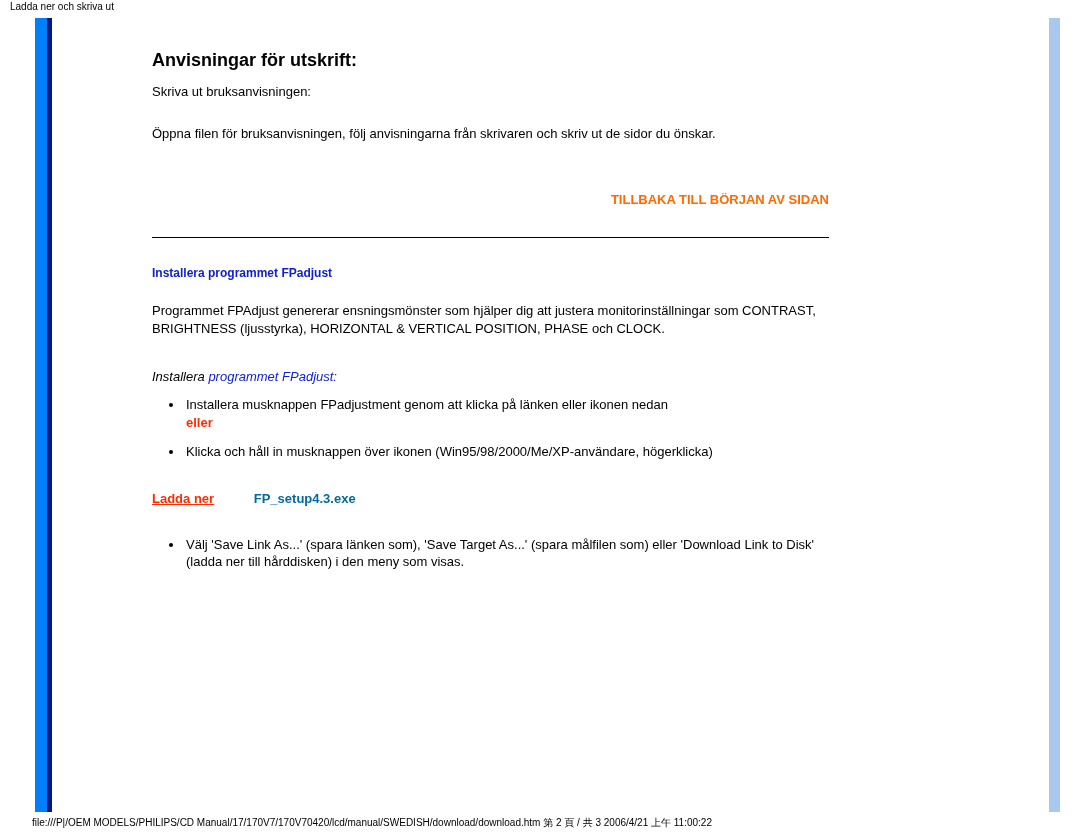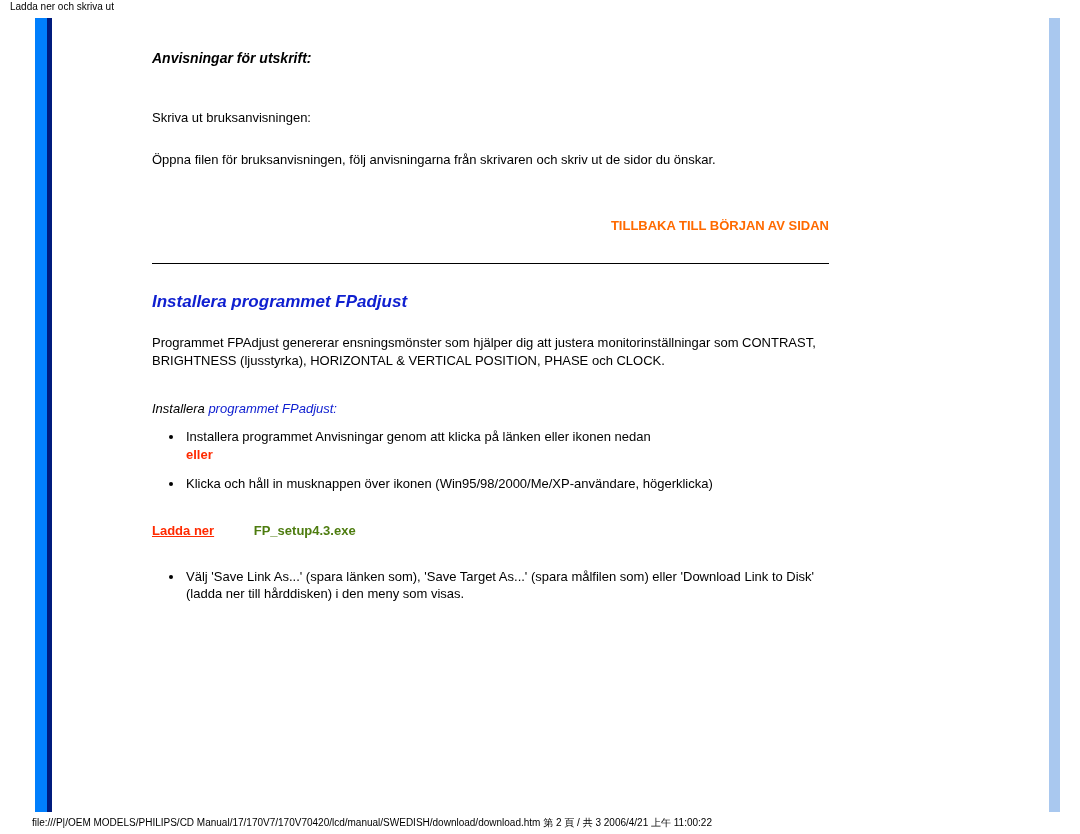--- a/index.html
+++ b/index.html
@@ -4,33 +4,33 @@
 <style>
   * { margin: 0; padding: 0; box-sizing: border-box; }
   html, body { width: 1080px; height: 834px; font-family: Arial, Helvetica, sans-serif; background: #fff; color: #000; font-size: 13px; }
   .page-header { position: absolute; top: 1px; left: 10px; font-size: 10px; }
   .page-footer { position: absolute; bottom: 4px; left: 20px; font-size: 10px; padding-left: 12px; }
   .frame { position: absolute; top: 18px; bottom: 22px; left: 35px; right: 20px; }
   .left-bar-outer { position: absolute; top: 0; bottom: 0; left: 0; width: 12px; background: #007ffd; }
   .left-bar-inner { position: absolute; top: 0; bottom: 0; left: 12px; width: 5px; background: #001b7d; }
   .right-bar { position: absolute; top: 0; bottom: 0; right: 0; width: 11px; background: #a9c8ef; }
   .content { position: absolute; top: 0; bottom: 0; left: 17px; right: 11px; padding: 32px 220px 10px 100px; background: #fff; overflow: hidden; }
-  .h-italic { font-style: italic; font-weight: bold; font-size: 14px; margin-bottom: 43px; }
+  .h-italic { font-weight: bold; font-size: 18px; margin-bottom: 12px; }
   .p { font-size: 13px; line-height: 1.35; margin-bottom: 24px; }
   .back-link { color: #ff6a00; font-weight: bold; font-size: 13px; display: block; margin: 50px 0 30px 0; }
   .hr { border: none; border-top: 1px solid #000; margin: 10px 0 28px 0; }
-  .section-title { color: #1020d0; font-weight: bold; font-size: 17px; margin-bottom: 22px; font-style: italic; }
+  .section-title { color: #1020d0; font-weight: bold; font-size: 12px; margin-bottom: 22px; }
   .sub-italic { font-style: italic; font-size: 13px; margin: 32px 0 12px 0; }
   .blue-link { color: #1020d0; }
   ul.disc { list-style: disc; margin: 12px 0 12px 32px; }
   ul.disc li { font-size: 13px; line-height: 1.35; margin-bottom: 12px; padding-left: 2px; }
   .eller { color: #ff2a00; font-weight: bold; }
   .download-row { margin: 30px 0 30px 0; font-weight: bold; }
   .download-label { color: #ff2a00; margin-right: 36px; text-decoration: underline; }
-  .download-file { color: #4d7c0f; }
+  .download-file { color: #0369a1; }
   .center-block { text-align: right; }
 </style>
 </head>
 <body>
 
 <div class="page-header">Ladda ner och skriva ut</div>
 <div class="page-footer">file:///P|/OEM MODELS/PHILIPS/CD Manual/17/170V7/170V70420/lcd/manual/SWEDISH/download/download.htm 第 2 頁 / 共 3 2006/4/21 上午 11:00:22</div>
 
 <div class="frame">
   <div class="left-bar-outer"></div>
@@ -52,21 +52,21 @@
     <div class="section-title">Installera programmet FPadjust</div>
     <p class="p">Programmet FPAdjust genererar ensningsmönster som hjälper dig att justera monitorinställningar som CONTRAST, BRIGHTNESS (ljusstyrka), HORIZONTAL &amp; VERTICAL POSITION, PHASE och CLOCK.</p>
 
 
     <div class="sub-italic">
       <span>Installera </span><a class="blue-link">programmet FPadjust:</a>
     </div>
 
     <ul class="disc">
       <li>
-        <span>Installera programmet Anvisningar genom att klicka på länken eller ikonen nedan</span><br>
+        <span>Installera musknappen FPadjustment genom att klicka på länken eller ikonen nedan</span><br>
         <span class="eller">eller</span>
       </li>
       <li>Klicka och håll in musknappen över ikonen (Win95/98/2000/Me/XP-användare, högerklicka)</li>
     </ul>
 
     <div class="download-row">
       <span class="download-label">Ladda ner</span>
       <a class="download-file">FP_setup4.3.exe</a>
     </div>
 

